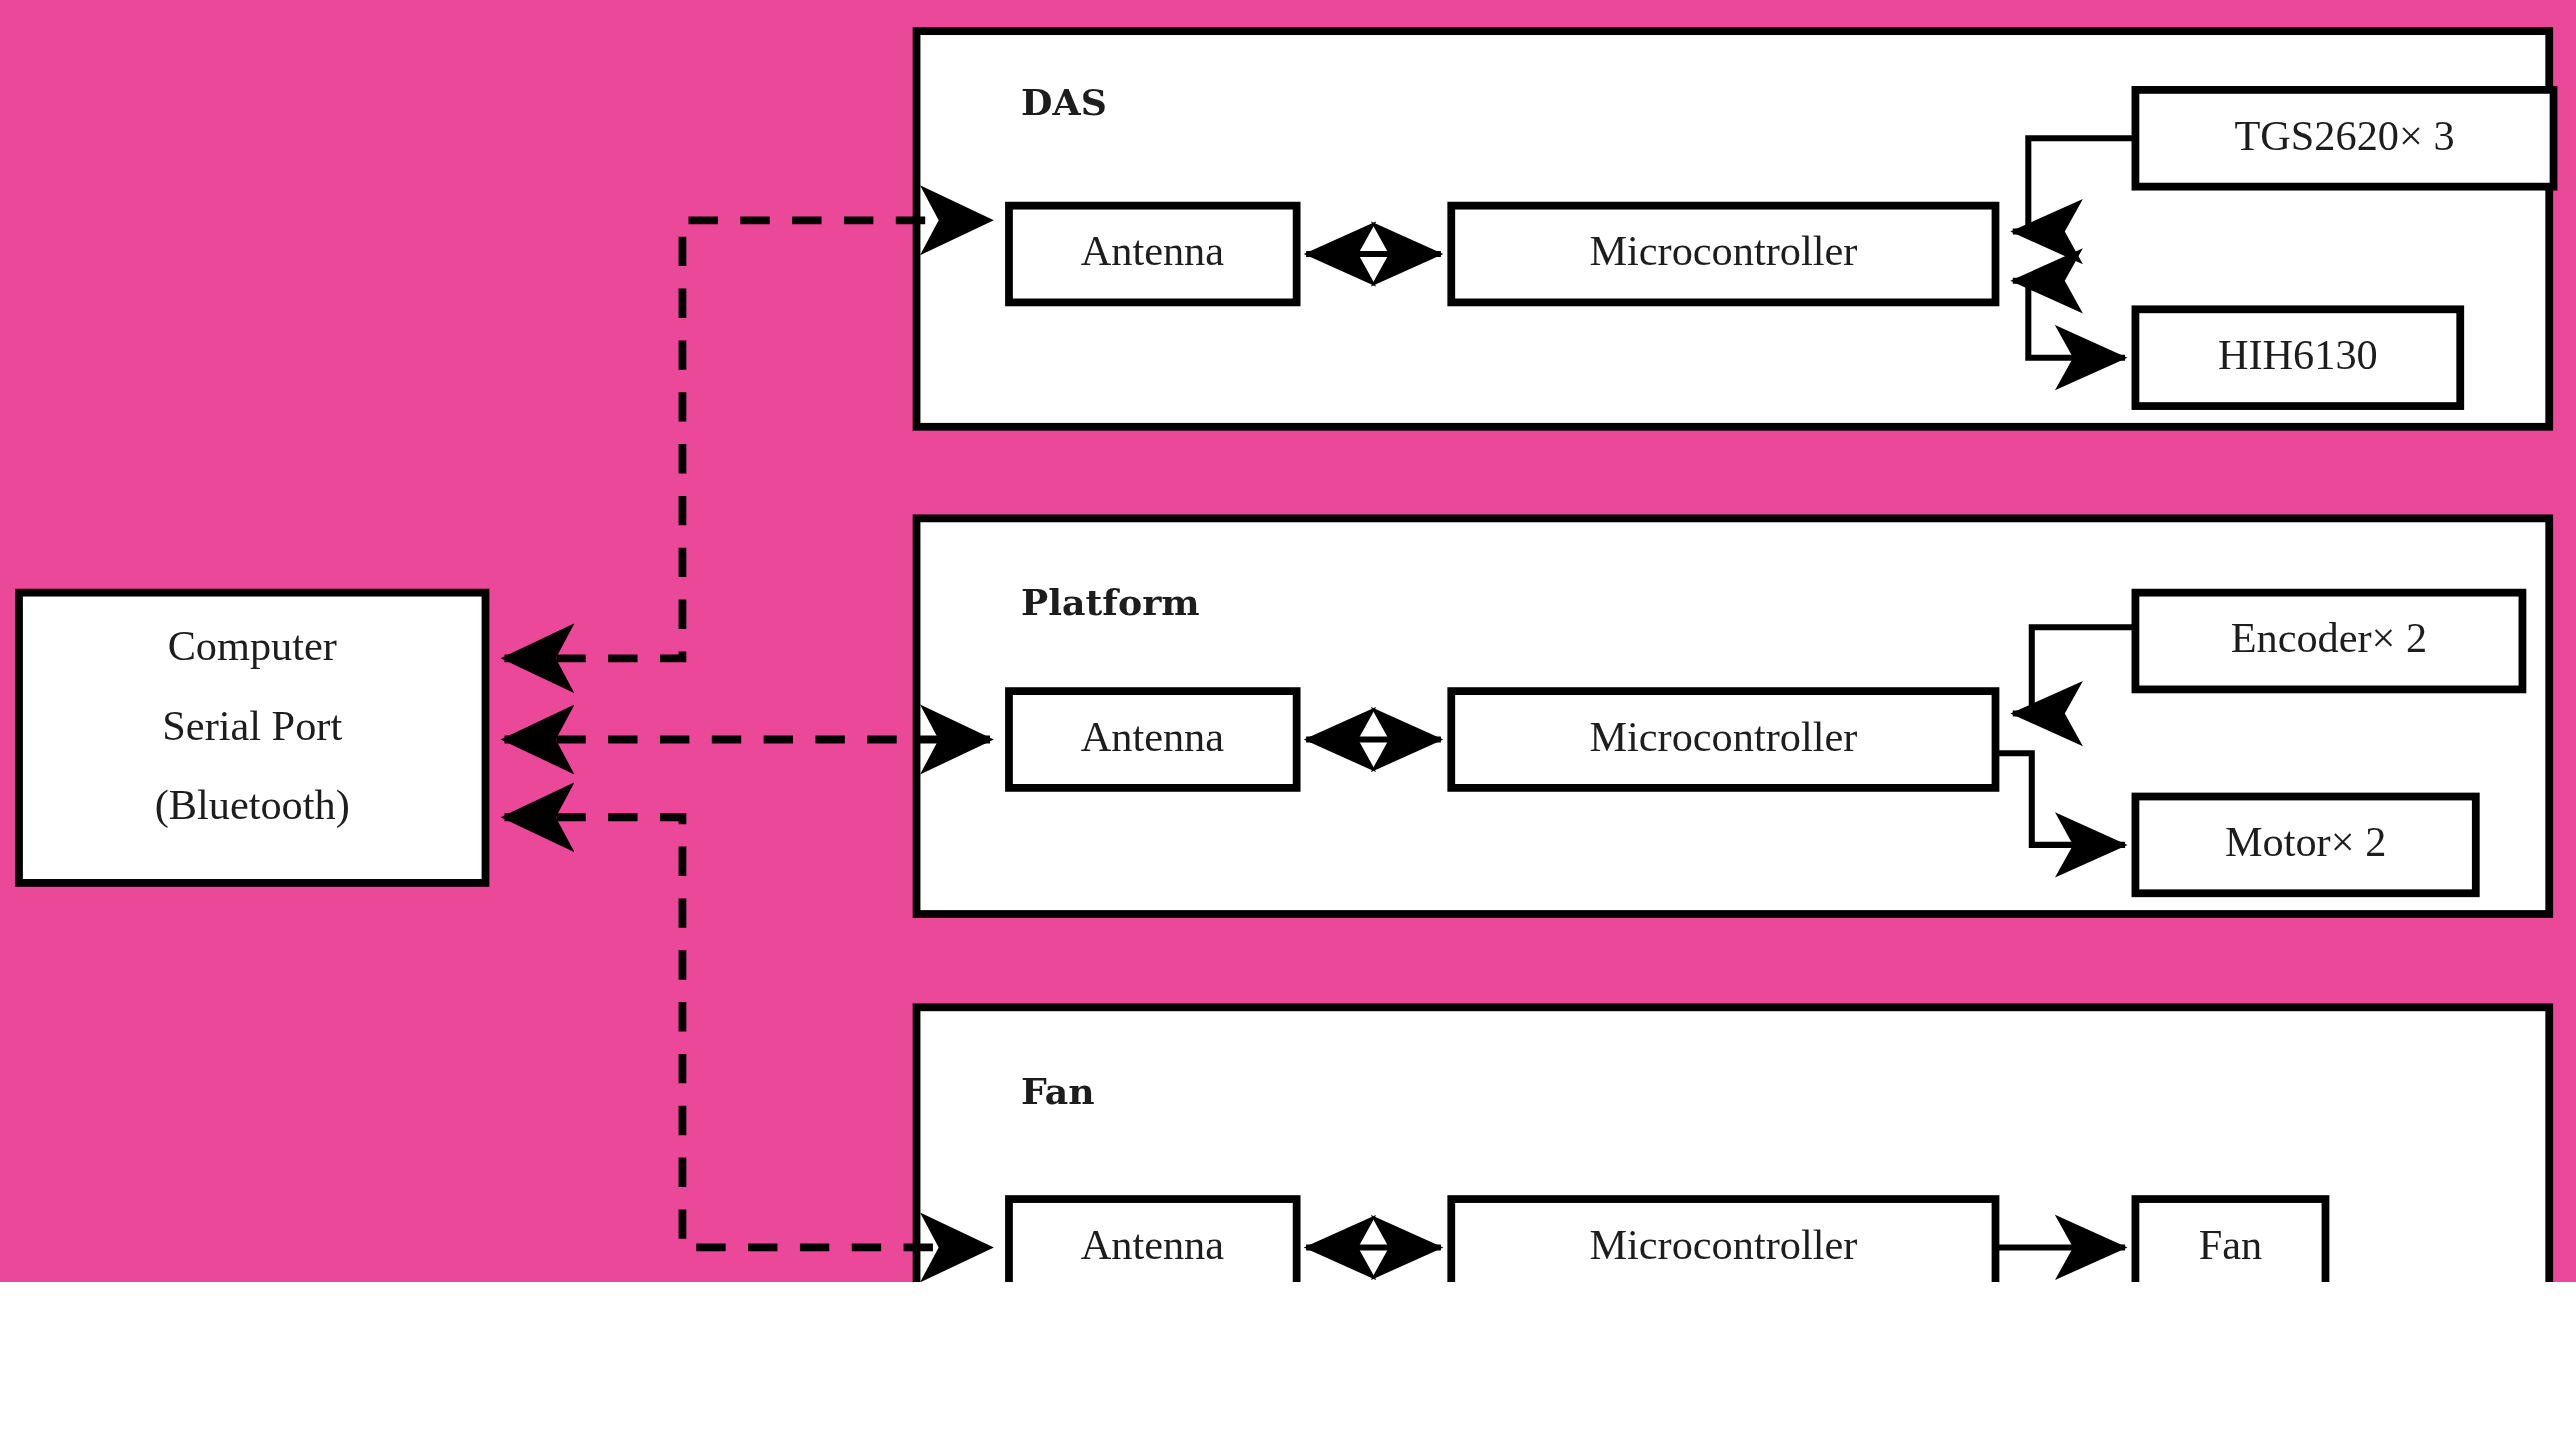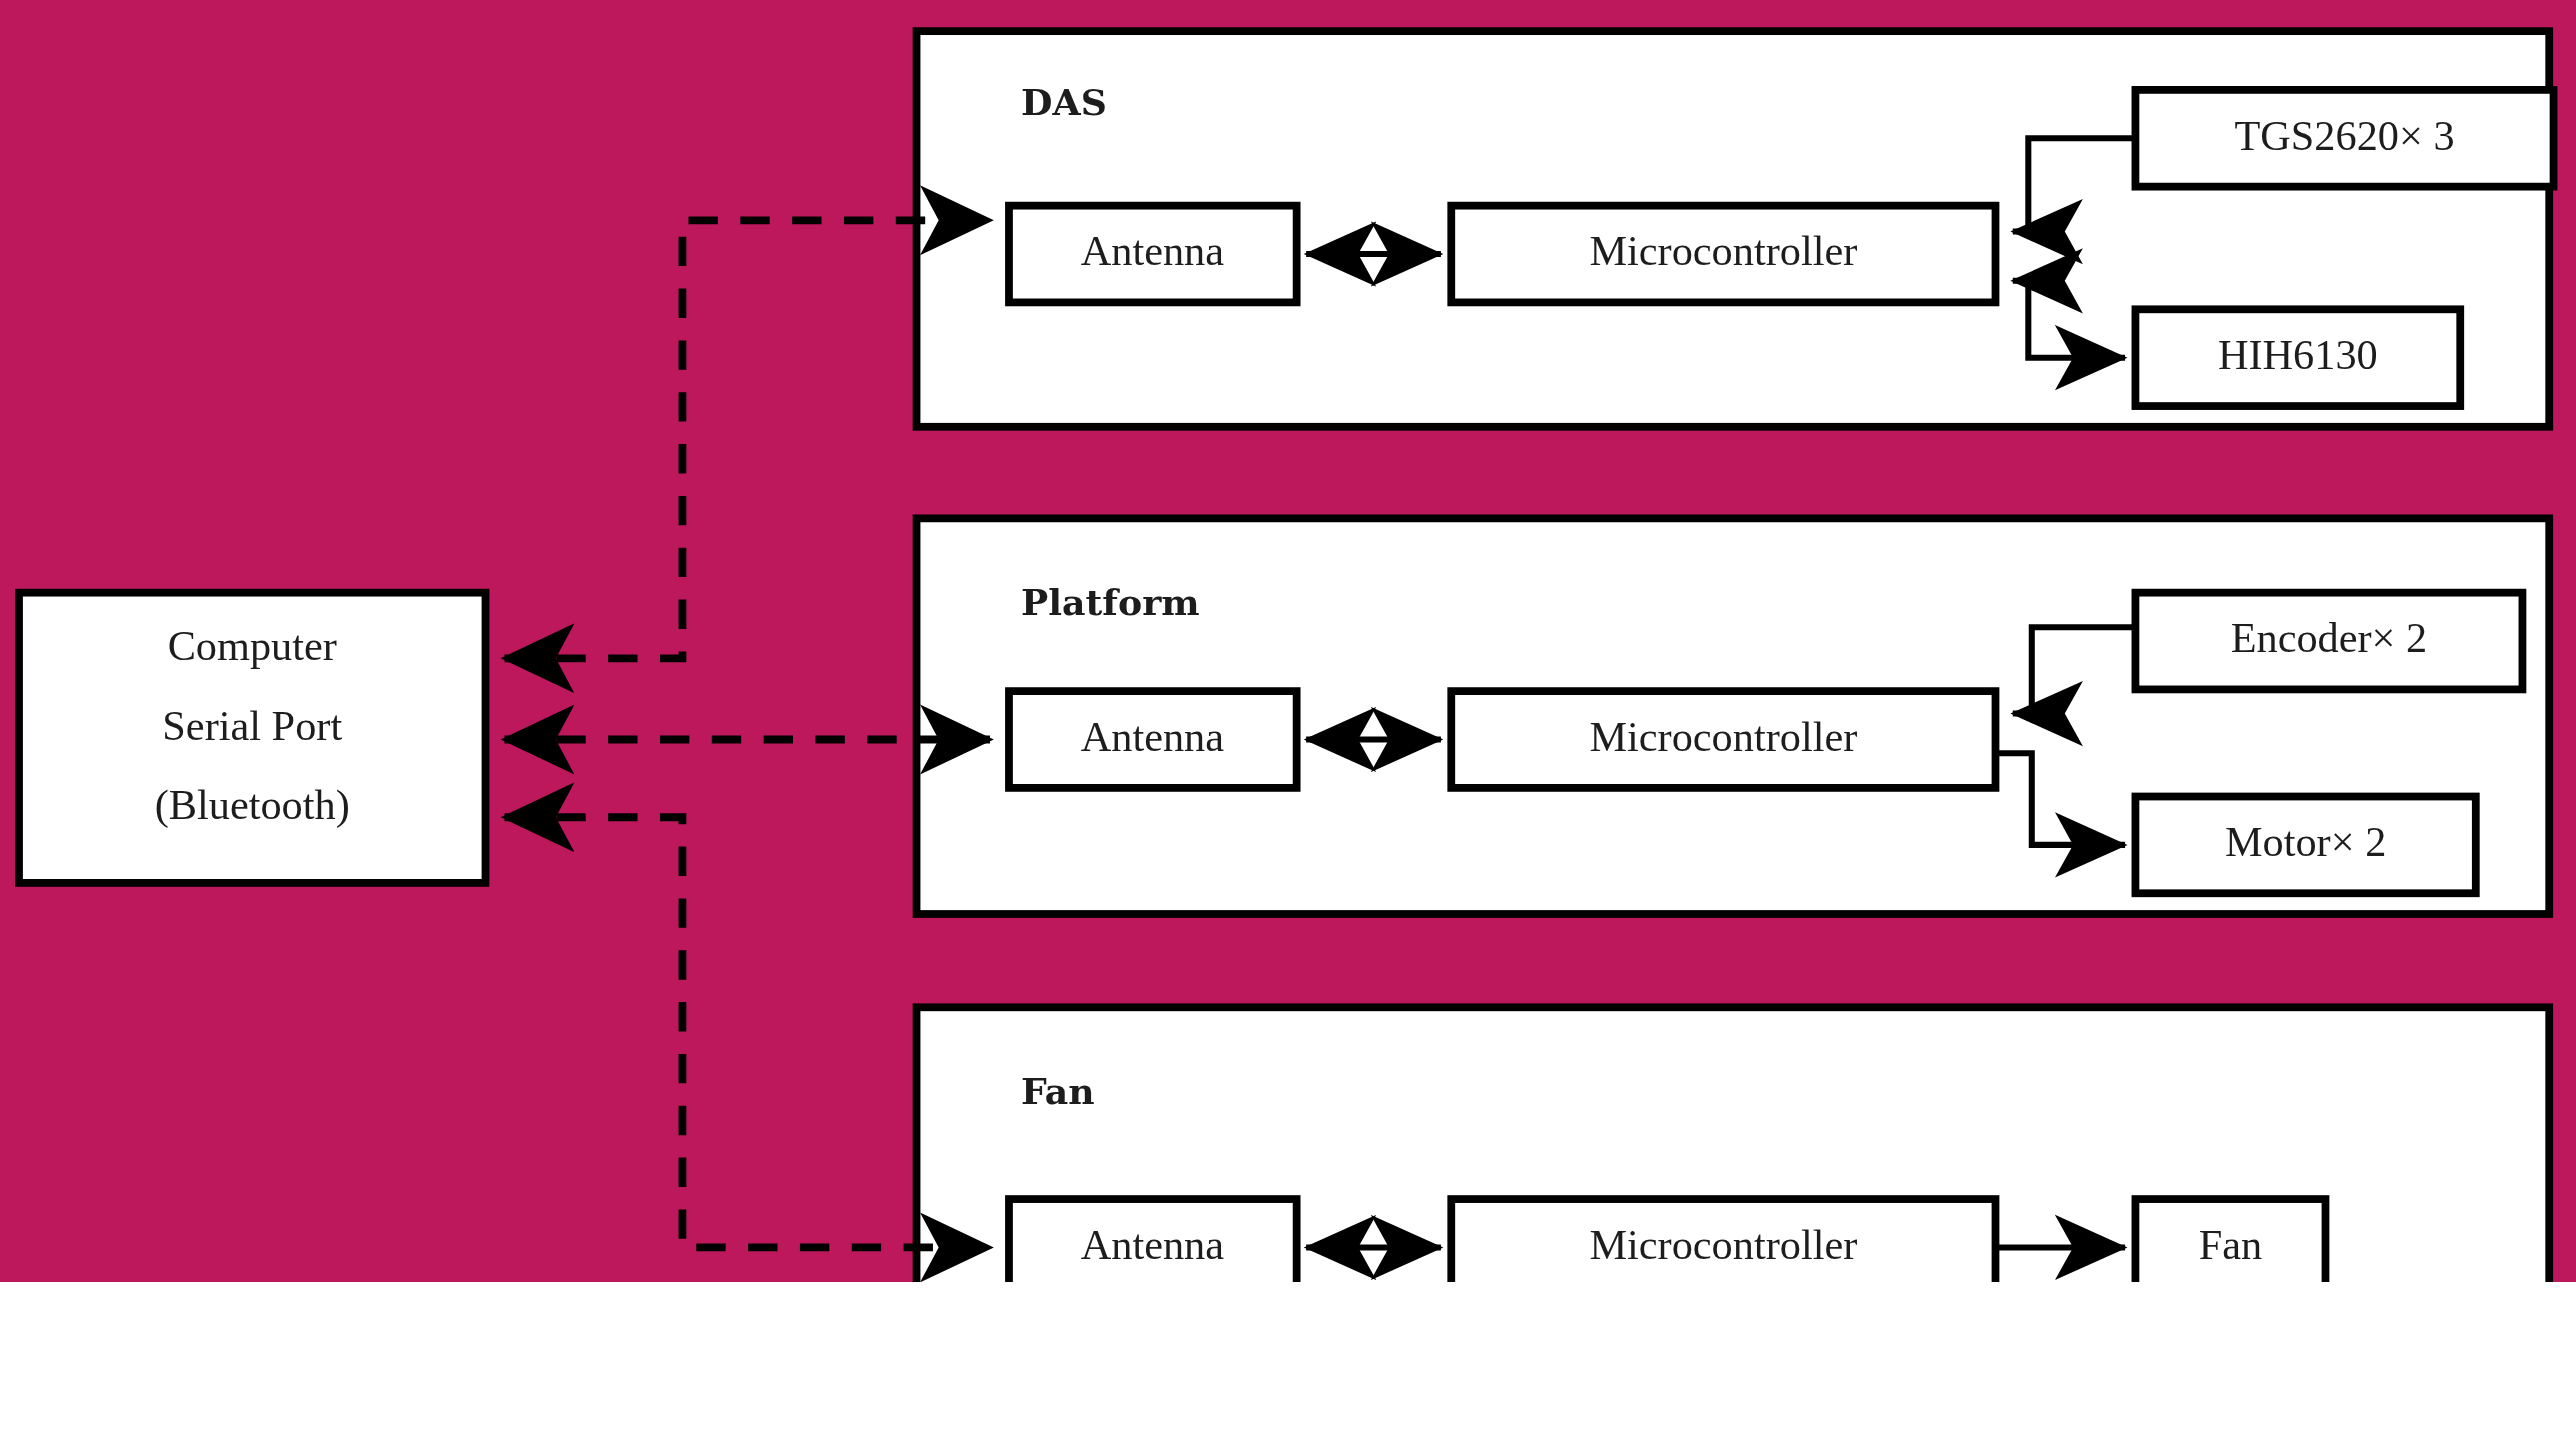--- a/index.html
+++ b/index.html
@@ -4,21 +4,21 @@
 <style>
   html, body {
     margin: 0;
     padding: 0;
     background: #ffffff;
   }
   #stage {
     position: relative;
     width: 2576px;
     height: 1282px;
-    background: #be185d;
+    background: #ec4899;
     overflow: hidden;
     font-family: "Liberation Serif", "DejaVu Serif", serif;
   }
   svg#diagram {
     position: absolute;
     left: 0;
     top: 0;
     width: 2576px;
     height: 1441px;
   }

